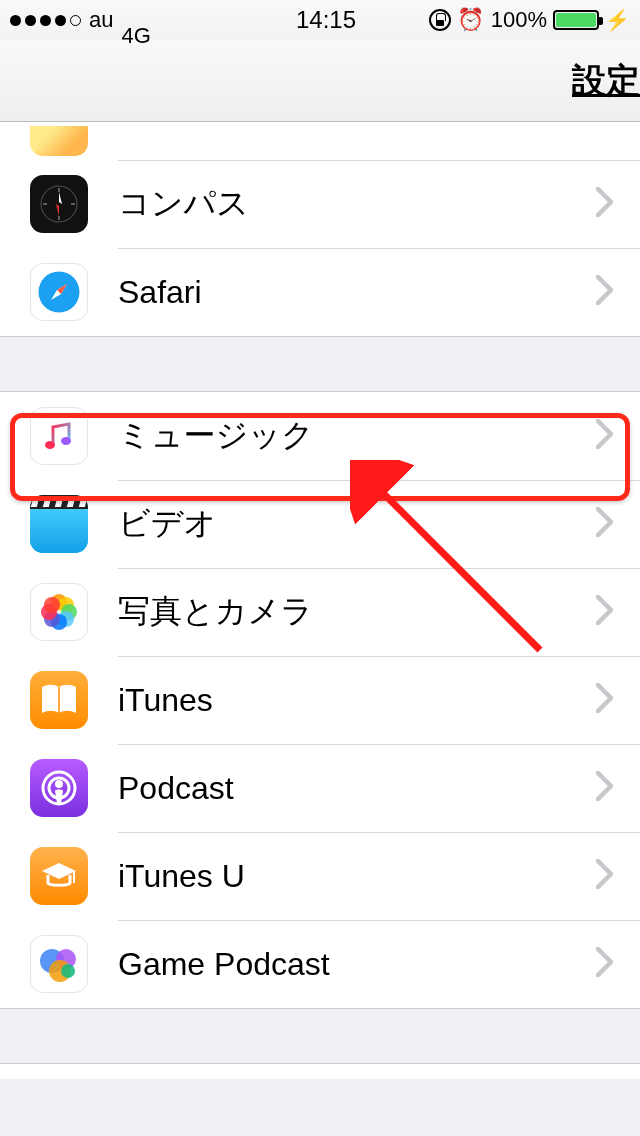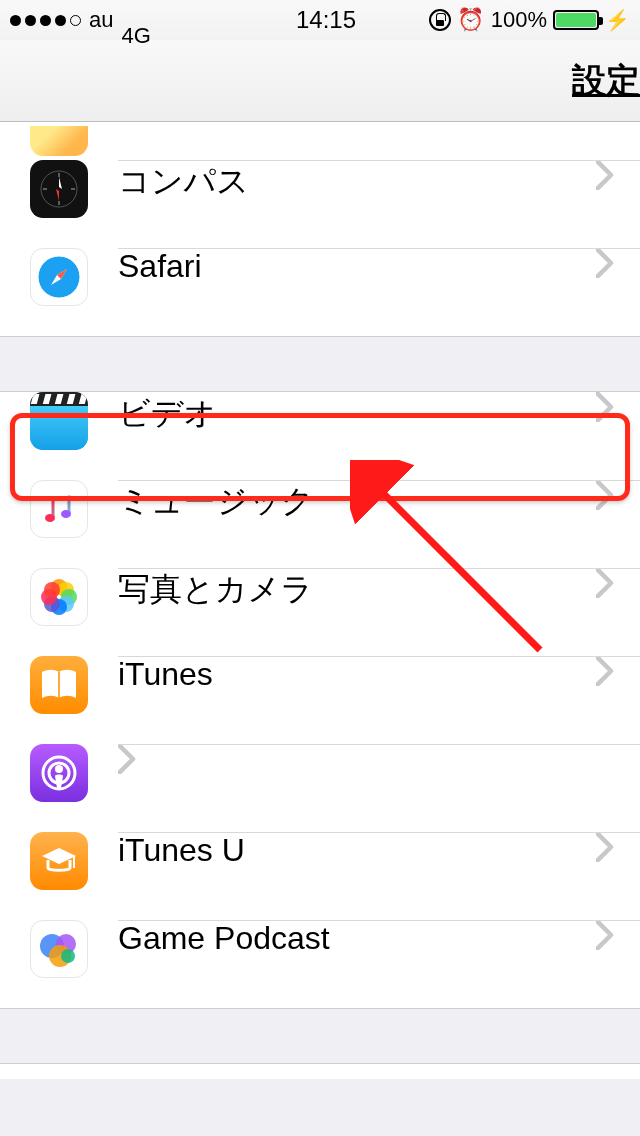--- a/index.html
+++ b/index.html
@@ -26,21 +26,21 @@
   .alarm-ic { font-size: 22px; }
 
   
   .nav { height: 82px; background: linear-gradient(#f9f9f9,#eeeeee); border-bottom: 1px solid #bdbdbd; display:flex; align-items:center; justify-content:flex-end;text-decoration:underline; }
   .nav-title { font-size: 34px; font-weight: 600; }
 
   
   .group { background: #fff; border-top: 1px solid #cfcfcf; border-bottom: 1px solid #cfcfcf; }
   .spacer { height: 54px; background: #efeff4; }
 
-  .row { display: flex; height: 88px; padding-left: 30px; position: relative; }
+  .row { display: flex; align-items: center; height: 88px; padding-left: 30px; position: relative; }
   .row + .row::before { content:""; position:absolute; left: 118px; right:0; top:0; height:1px; background:#d8d8d8; }
   .row.first-partial::before { content:""; position:absolute; left: 118px; right:0; top:0; height:1px; background:#d8d8d8; }
   .row .icon { width: 58px; height: 58px; border-radius: 13px; margin-right: 30px; flex-shrink: 0; display:flex; align-items:center; justify-content:center; overflow:hidden; }
   .row .label { font-size: 32px; flex:1; color:#000; }
   .row .chev { color:#c7c7cc; margin-right: 26px; }
   .row .chev svg { width: 18px; height: 30px; }
 
   
   .row.cutoff { height: 38px; overflow:hidden; align-items:flex-end; }
   .row.cutoff .icon { height:30px; margin-bottom:4px; border-radius: 0 0 13px 13px; }
@@ -142,20 +142,41 @@
         <svg viewBox="0 0 12 20">
             <path d="M1 1l9 9-9 9" stroke="#c7c7cc" stroke-width="3" fill="none" stroke-linecap="round" stroke-linejoin="round"></path>
           </svg>
       </div>
     </div>
   </div>
 
   <div class="spacer"></div>
 
   <div class="group">
+    <div class="row" id="music-row">
+      <div class="icon ic-music">
+        <svg width="42" height="42" viewBox="0 0 42 42">
+            <path d="M15 30V12l16-3v17" stroke-width="3" fill="none" stroke="url(#g1)" stroke-linecap="round"></path>
+            <ellipse cx="12" cy="30" rx="5" ry="4" fill="#ff2d55"></ellipse>
+            <ellipse cx="28" cy="26" rx="5" ry="4" fill="#9b59ff"></ellipse>
+            <defs>
+              <linearGradient id="g1" x1="0" y1="0" x2="1" y2="1">
+                <stop offset="0" stop-color="#ff2d55"></stop>
+                <stop offset="1" stop-color="#5ac8fa"></stop>
+              </linearGradient>
+            </defs>
+          </svg>
+      </div>
+      <div class="label">ミュージック</div>
+      <div class="chev">
+        <svg viewBox="0 0 12 20">
+            <path d="M1 1l9 9-9 9" stroke="#c7c7cc" stroke-width="3" fill="none" stroke-linecap="round" stroke-linejoin="round"></path>
+          </svg>
+      </div>
+    </div>
     <div class="row">
       <div class="icon ic-videos">
         <svg width="58" height="58" viewBox="0 0 58 58">
             <rect width="58" height="58" rx="13" fill="url(#gv)"></rect>
             <rect x="0" y="0" width="58" height="14" fill="#222"></rect>
             <g fill="#fff">
               <rect x="4" y="2" width="6" height="10" transform="skewX(-15)"></rect>
               <rect x="16" y="2" width="6" height="10" transform="skewX(-15)"></rect>
               <rect x="28" y="2" width="6" height="10" transform="skewX(-15)"></rect>
               <rect x="40" y="2" width="6" height="10" transform="skewX(-15)"></rect>
@@ -169,41 +190,20 @@
             </defs>
           </svg>
       </div>
       <div class="label">ビデオ</div>
       <div class="chev">
         <svg viewBox="0 0 12 20">
             <path d="M1 1l9 9-9 9" stroke="#c7c7cc" stroke-width="3" fill="none" stroke-linecap="round" stroke-linejoin="round"></path>
           </svg>
       </div>
     </div>
-    <div class="row" id="music-row">
-      <div class="icon ic-music">
-        <svg width="42" height="42" viewBox="0 0 42 42">
-            <path d="M15 30V12l16-3v17" stroke-width="3" fill="none" stroke="url(#g1)" stroke-linecap="round"></path>
-            <ellipse cx="12" cy="30" rx="5" ry="4" fill="#ff2d55"></ellipse>
-            <ellipse cx="28" cy="26" rx="5" ry="4" fill="#9b59ff"></ellipse>
-            <defs>
-              <linearGradient id="g1" x1="0" y1="0" x2="1" y2="1">
-                <stop offset="0" stop-color="#ff2d55"></stop>
-                <stop offset="1" stop-color="#5ac8fa"></stop>
-              </linearGradient>
-            </defs>
-          </svg>
-      </div>
-      <div class="label">ミュージック</div>
-      <div class="chev">
-        <svg viewBox="0 0 12 20">
-            <path d="M1 1l9 9-9 9" stroke="#c7c7cc" stroke-width="3" fill="none" stroke-linecap="round" stroke-linejoin="round"></path>
-          </svg>
-      </div>
-    </div>
     <div class="row">
       <div class="icon ic-photos">
         <svg width="46" height="46" viewBox="0 0 46 46">
             <g transform="translate(23,23)">
               <circle r="8" cx="0" cy="-10" fill="#ff9500" opacity=".85"></circle>
               <circle r="8" cx="7" cy="-7" fill="#ffcc00" opacity=".85"></circle>
               <circle r="8" cx="10" cy="0" fill="#4cd964" opacity=".85"></circle>
               <circle r="8" cx="7" cy="7" fill="#5ac8fa" opacity=".85"></circle>
               <circle r="8" cx="0" cy="10" fill="#007aff" opacity=".85"></circle>
               <circle r="8" cx="-7" cy="7" fill="#5856d6" opacity=".85"></circle>
@@ -235,20 +235,21 @@
     </div>
     <div class="row">
       <div class="icon ic-podcast">
         <svg width="42" height="42" viewBox="0 0 42 42">
             <circle cx="21" cy="21" r="16" fill="none" stroke="#fff" stroke-width="3"></circle>
             <circle cx="21" cy="21" r="10" fill="none" stroke="#fff" stroke-width="3"></circle>
             <circle cx="21" cy="17" r="4" fill="#fff"></circle>
             <path d="M17 24c0-2 8-2 8 0l-2 12h-4z" fill="#fff"></path>
           </svg>
       </div>
+      <div class="label">Podcast</div>
       <div class="chev">
         <svg viewBox="0 0 12 20">
             <path d="M1 1l9 9-9 9" stroke="#c7c7cc" stroke-width="3" fill="none" stroke-linecap="round" stroke-linejoin="round"></path>
           </svg>
       </div>
     </div>
     <div class="row">
       <div class="icon ic-itunesu">
         <svg width="42" height="42" viewBox="0 0 42 42">
             <path d="M21 8L4 16l17 8 17-8z" fill="#fff"></path>

